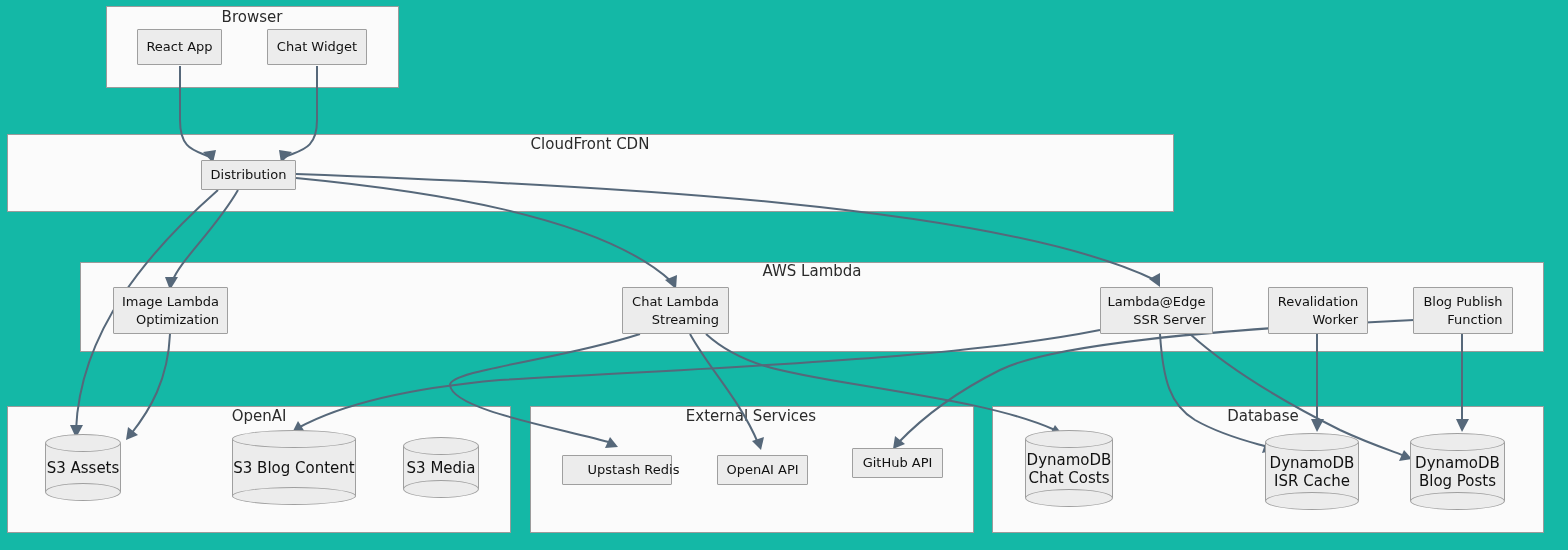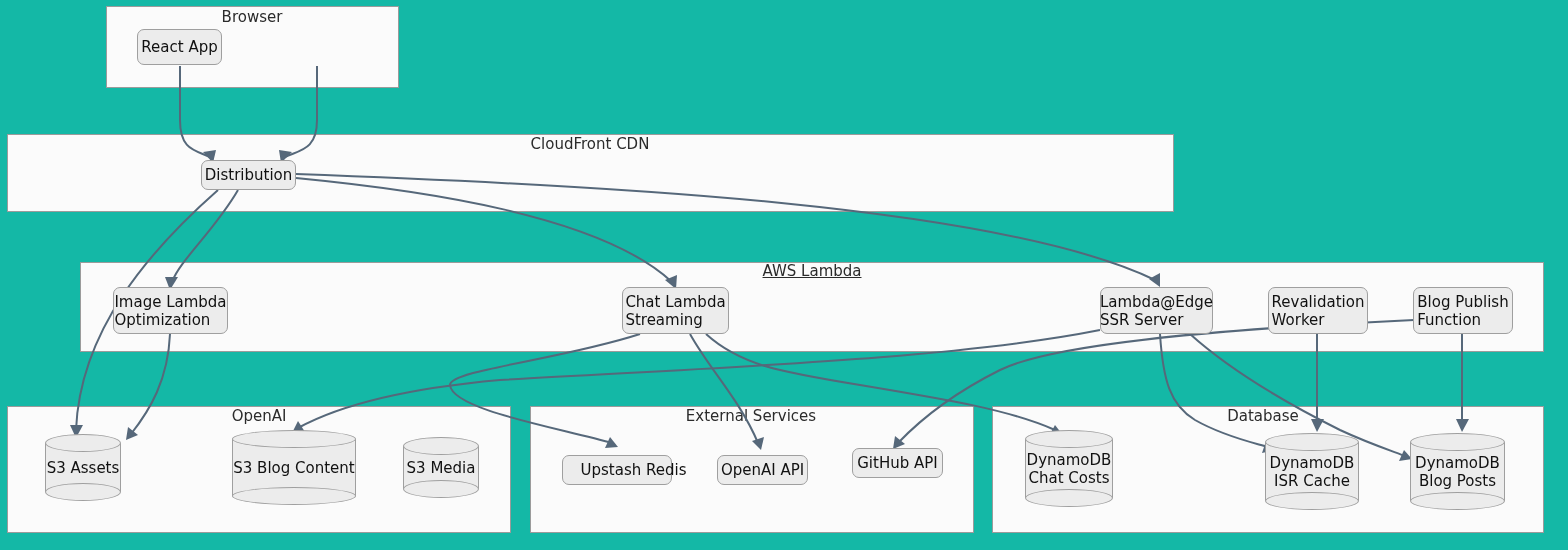--- a/index.html
+++ b/index.html
@@ -4,22 +4,22 @@
 <style>
   html,body{margin:0;padding:0;background:#ffffff;}
   body{width:1568px;height:550px;font-family:"DejaVu Sans","Liberation Sans",sans-serif;}
   #stage{position:relative;width:1568px;height:550px;overflow:hidden;background:#14b8a6;}
 
   .cluster{position:absolute;background:#fbfbfb;border:1px solid #9b9b9b;box-sizing:border-box;}
   .cluster-label{position:absolute;transform:translateX(-50%);font-size:15px;color:#2b2b2b;
                  background:transparent;white-space:nowrap;line-height:18px;}
 
   .node{position:absolute;box-sizing:border-box;background:#ececec;border:1px solid #9f9f9f;
-        border-radius:7px;display:flex;align-items:center;justify-content:center;
-        font-size:15px;color:#111;text-align:left;line-height:18px;white-space:pre;}
+        border-radius:1px;display:flex;align-items:center;justify-content:center;
+        font-size:13px;color:#111;text-align:right;line-height:18px;white-space:pre;}
 
   .cyl{position:absolute;box-sizing:border-box;}
   .cyl .body{position:absolute;left:0;right:0;top:9px;bottom:9px;background:#ececec;
              border-left:1px solid #9f9f9f;border-right:1px solid #9f9f9f;}
   .cyl .bot{position:absolute;left:0;right:0;bottom:0;height:18px;background:#ececec;
             border:1px solid #9f9f9f;border-radius:50%;box-sizing:border-box;}
   .cyl .cap{position:absolute;left:0;right:0;top:0;height:18px;border:1px solid #9f9f9f;
             border-radius:50%;box-sizing:border-box;background:#ececec;}
   .cyl .txt{position:absolute;left:0;right:0;top:0;bottom:0;display:flex;align-items:center;
             justify-content:center;font-size:15px;color:#111;text-align:center;line-height:18px;
@@ -36,21 +36,21 @@
 
 <div id="stage">
 
   <div class="cluster" style="left:106px;top:6px;width:293px;height:82px;"></div>
   <div class="cluster-label" style="left:252px;top:8px;">Browser</div>
 
   <div class="cluster" style="left:7px;top:134px;width:1167px;height:78px;"></div>
   <div class="cluster-label" style="left:590px;top:135px;">CloudFront CDN</div>
 
   <div class="cluster" style="left:80px;top:262px;width:1464px;height:90px;"></div>
-  <div class="cluster-label" style="left:812px;top:262px;text-decoration:underline;">AWS Lambda</div>
+  <div class="cluster-label" style="left:812px;top:262px;">AWS Lambda</div>
 
   <div class="cluster" style="left:7px;top:406px;width:504px;height:127px;"></div>
   <div class="cluster-label" style="left:259px;top:407px;">OpenAI</div>
 
   <div class="cluster" style="left:530px;top:406px;width:444px;height:127px;"></div>
   <div class="cluster-label" style="left:751px;top:407px;">External Services</div>
 
   <div class="cluster" style="left:992px;top:406px;width:552px;height:127px;"></div>
   <div class="cluster-label" style="left:1263px;top:407px;">Database</div>
 
@@ -99,20 +99,21 @@
     <polygon points="1317,432 1311,419 1324,419"></polygon>
 
     <path d="M1462,334 L1462,424"></path>
     <polygon points="1462,432 1456,419 1469,419"></polygon>
 
     <path d="M1414,320 C1200,330 1050,345 1000,370 C950,395 920,420 898,443"></path>
     <polygon points="893,449 895,436 905,444"></polygon>
   </svg>
 
   <div class="node" style="left:137px;top:29px;width:85px;height:36px;">React App</div>
+  <div class="node" style="left:267px;top:29px;width:100px;height:36px;">Chat Widget</div>
 
   <div class="node" style="left:201px;top:160px;width:95px;height:30px;">Distribution</div>
 
   <div class="node" style="left:113px;top:287px;width:115px;height:47px;">Image Lambda
 Optimization</div>
   <div class="node" style="left:1100px;top:287px;width:113px;height:47px;">Lambda@Edge
 SSR Server</div>
   <div class="node" style="left:622px;top:287px;width:107px;height:47px;">Chat Lambda
 Streaming</div>
   <div class="node" style="left:1268px;top:287px;width:100px;height:47px;">Revalidation

